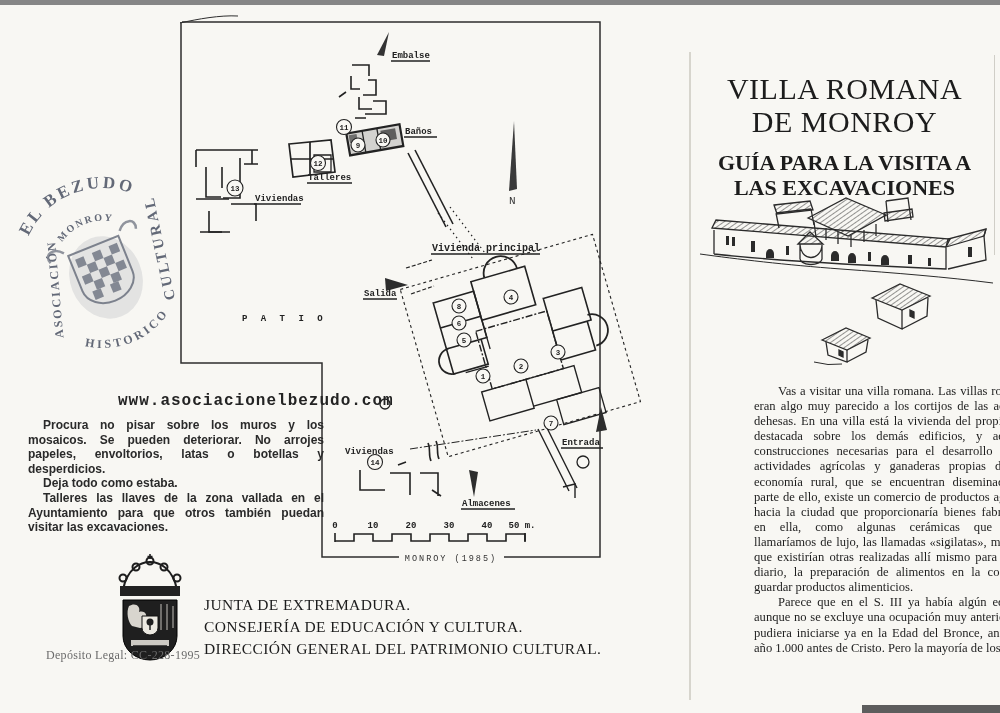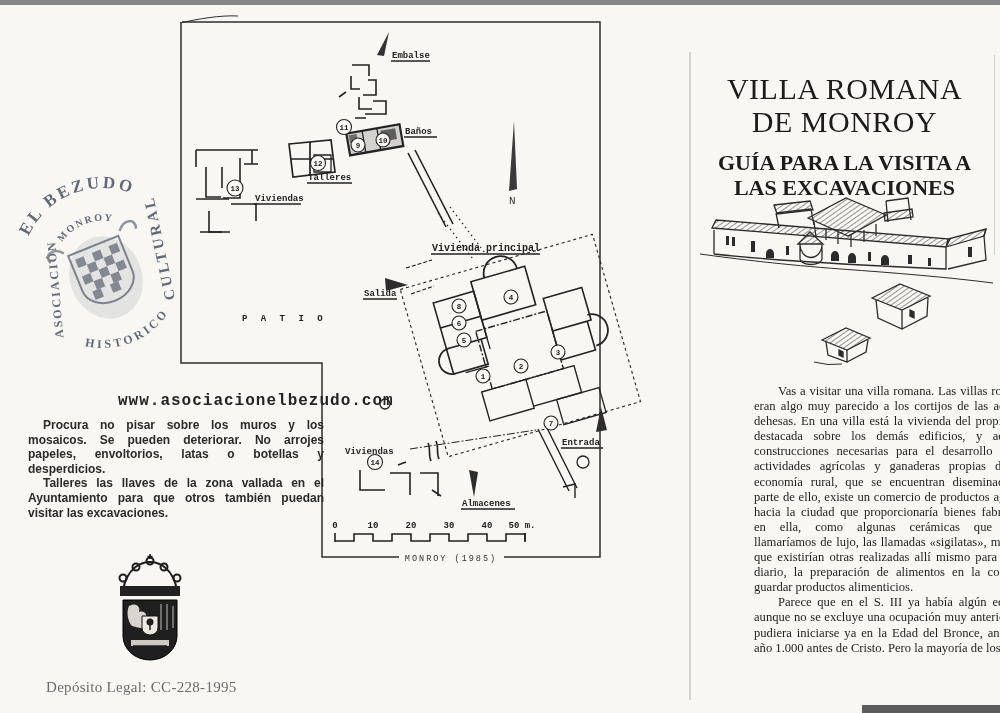--- a/index.html
+++ b/index.html
@@ -11,21 +11,21 @@
   #bottom-strip{position:absolute;right:0;bottom:0;width:138px;height:8px;background:#5d5d5d;}
   #fold-line{position:absolute;left:689px;top:52px;width:2px;height:648px;background:#d7d5cd;}
   #edge-line{position:absolute;left:994px;top:55px;width:1px;height:200px;background:#d0cec7;}
 
   
   #website{position:absolute;left:118px;top:392px;width:290px;font-family:"Liberation Mono",monospace;font-weight:bold;font-size:16px;letter-spacing:1px;color:#232323;}
   #notice{position:absolute;left:28px;top:418px;width:296px;font-family:"Liberation Sans",sans-serif;font-weight:bold;font-size:12px;line-height:14.6px;color:#2a2a2a;text-align:justify;}
   #notice p{margin:0;text-indent:15px;}
   #credits{position:absolute;left:204px;top:594px;width:420px;font-size:15.5px;line-height:22px;letter-spacing:.4px;color:#1c1c1c;}
   #credits div{white-space:nowrap;}
-  #deposito{position:absolute;left:46px;top:679px;font-size:15px;color:#6b6b6b;letter-spacing:.3px;}
+  #deposito{position:absolute;left:46px;top:648px;font-size:12px;color:#6b6b6b;letter-spacing:.3px;}
 
   
   #right-page{position:absolute;left:697px;top:60px;width:295px;}
   #page-title{font-size:30px;line-height:33px;text-align:center;color:#1c1c1c;letter-spacing:.5px;margin:12px;font-weight:normal;}
   #page-subtitle{font-size:22px;line-height:25px;text-align:center;color:#1c1c1c;margin:9px 0 0 0;font-weight:bold;}
   #body-text{position:absolute;left:706px;top:384px;width:280px;font-size:12.6px;line-height:15.1px;color:#1e1e1e;text-align:justify;margin-left:48px;}
   #body-text p{margin:0;text-indent:24px;}
 
   svg text{font-family:"Liberation Mono",monospace;}
   .maplabel{font-size:9px;font-weight:bold;fill:#222;}
@@ -285,23 +285,29 @@
       </g>
       <rect x="26" y="90" width="38" height="6" fill="#ece9e1" opacity="0.85"></rect>
       <path d="M28,96 h34" stroke="#1f1f1f" stroke-width="1.5"></path>
     </g>
   </svg>
 
   <div id="website">www.asociacionelbezudo.com</div>
 
   <div id="notice">
     <p>Procura no pisar sobre los muros y los mosaicos. Se pueden deteriorar. No arrojes papeles, envoltorios, latas o botellas y desperdicios.</p>
+    <p>Deja todo como estaba.</p>
     <p>Talleres las llaves de la zona vallada en el Ayuntamiento para que otros también puedan visitar las excavaciones.</p>
   </div>
 
+  <div id="credits">
+    <div>JUNTA DE EXTREMADURA.</div>
+    <div>CONSEJERÍA DE EDUCACIÓN Y CULTURA.</div>
+    <div>DIRECCIÓN GENERAL DEL PATRIMONIO CULTURAL.</div>
+  </div>
 
   <div id="deposito">Depósito Legal: CC-228-1995</div>
 
   <div id="right-page">
     <h1 id="page-title">VILLA ROMANA DE MONROY</h1>
     <h2 id="page-subtitle">GUÍA PARA LA VISITA A LAS EXCAVACIONES</h2>
   </div>
 
   <svg width="300" height="178" viewBox="0 0 300 178" style="position:absolute;left:696px;top:192px;">
     <g stroke="#2b2b2b" stroke-width="1.3" fill="none">

